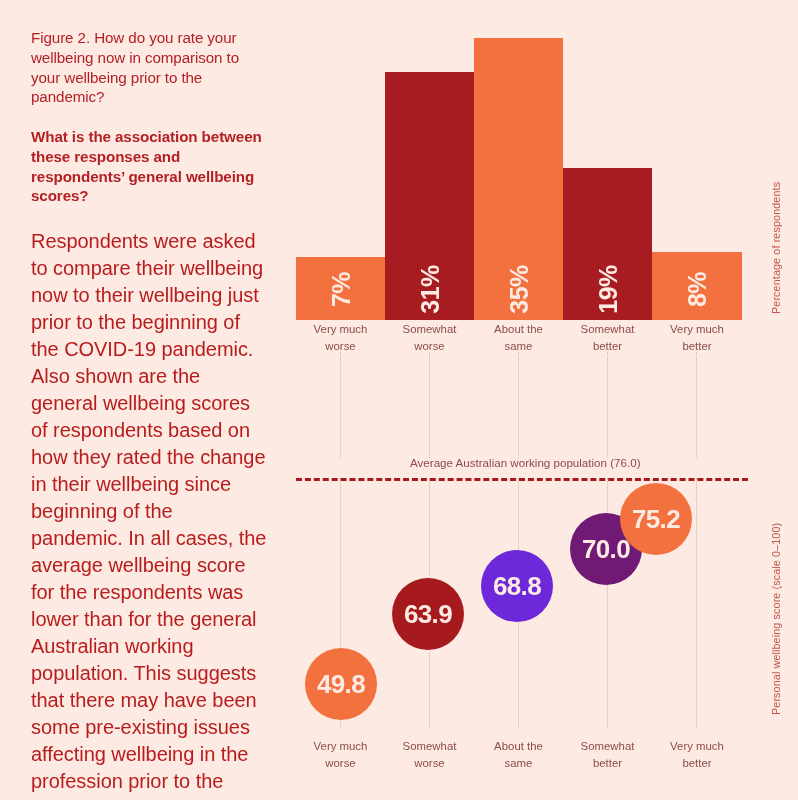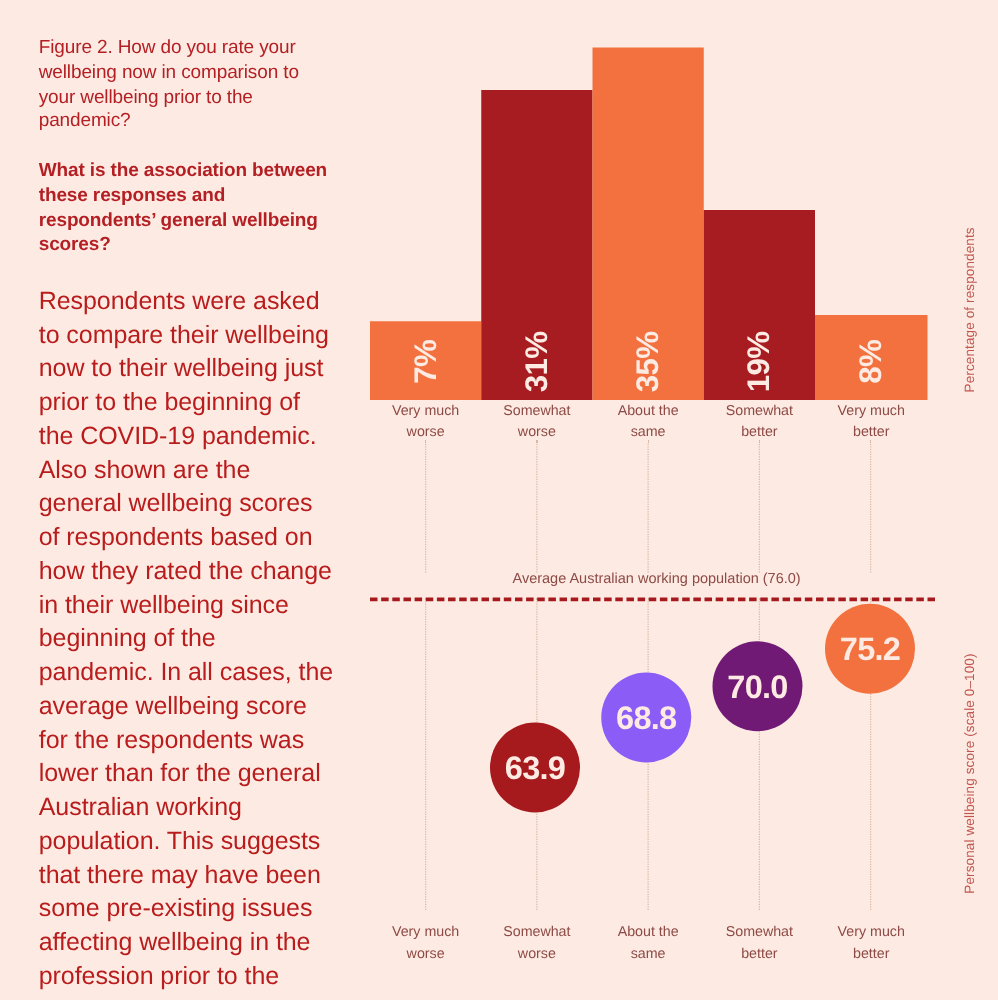--- a/index.html
+++ b/index.html
@@ -181,30 +181,33 @@
       <div>better</div>
     </div>
     <div class="cat-label" style="left:652px; top:321px; width:90px;">
       <div>Very much</div>
       <div>better</div>
     </div>
 
     <div class="avg-label" style="left:410px; top:456px;">Average Australian working population (76.0)</div>
     <div class="avg-line" style="top:478px;"></div>
 
+    <div class="bubble" style="left:305px; top:648px; width:72px; height:72px; background:#F2713F;">
+      <span>49.8</span>
+    </div>
     <div class="bubble" style="left:392px; top:578px; width:72px; height:72px; background:#A6191D;">
       <span>63.9</span>
     </div>
-    <div class="bubble" style="left:481px; top:538px; width:72px; height:72px; background:#8b5cf6;">
+    <div class="bubble" style="left:481px; top:550px; width:72px; height:72px; background:#6d28d9;">
       <span>68.8</span>
     </div>
     <div class="bubble" style="left:570px; top:513px; width:72px; height:72px; background:#701a75;">
       <span>70.0</span>
     </div>
-    <div class="bubble" style="left:660px; top:483px; width:72px; height:72px; background:#F2713F;">
+    <div class="bubble" style="left:620px; top:483px; width:72px; height:72px; background:#F2713F;">
       <span>75.2</span>
     </div>
 
     <div class="cat-label" style="left:296px; top:738px; width:89px;">
       <div>Very much</div>
       <div>worse</div>
     </div>
     <div class="cat-label" style="left:385px; top:738px; width:89px;">
       <div>Somewhat</div>
       <div>worse</div>

